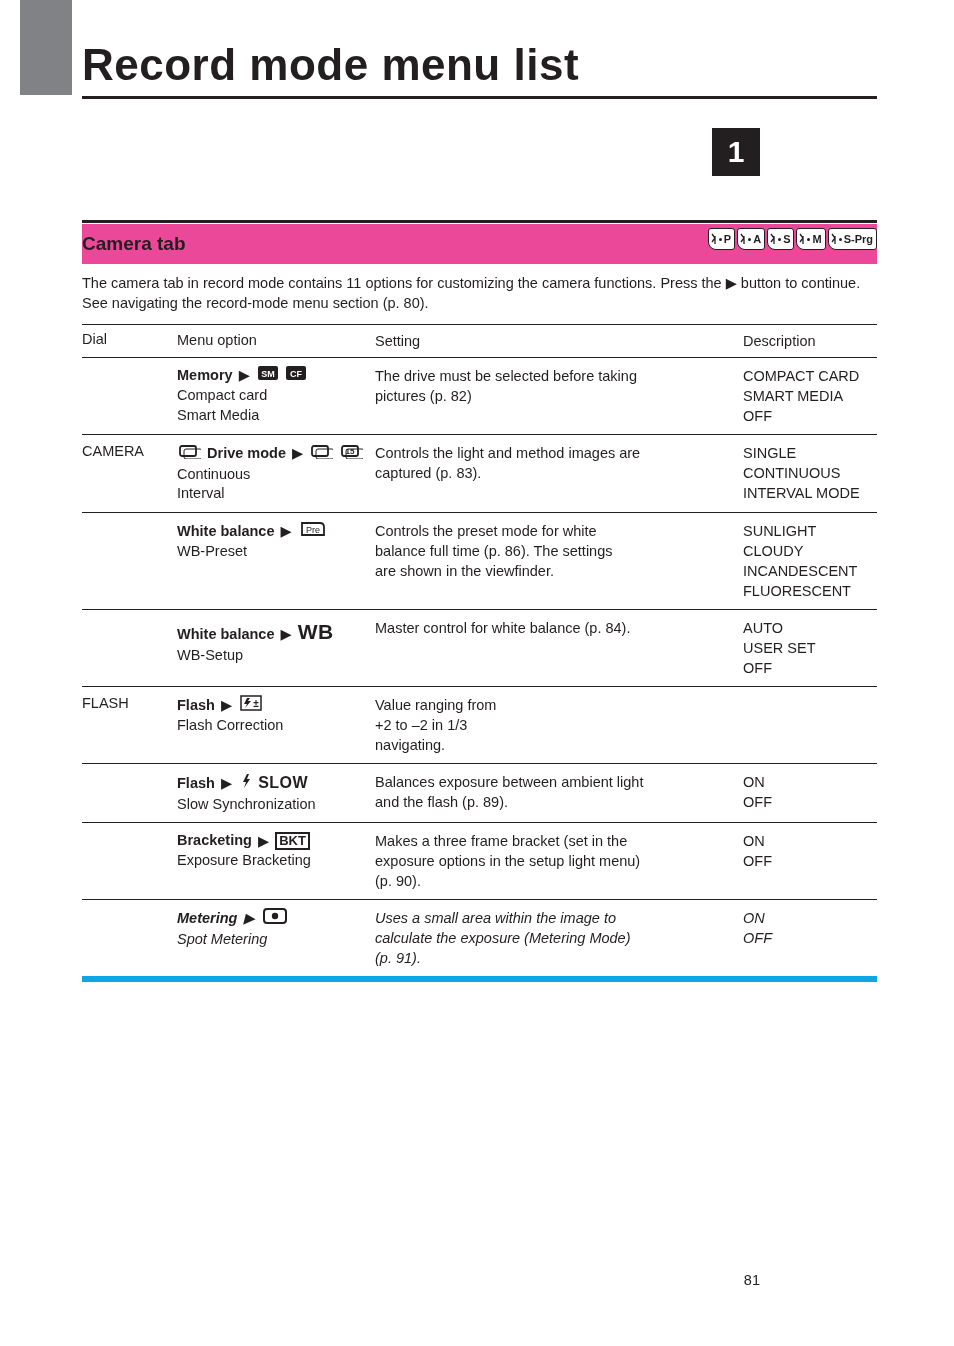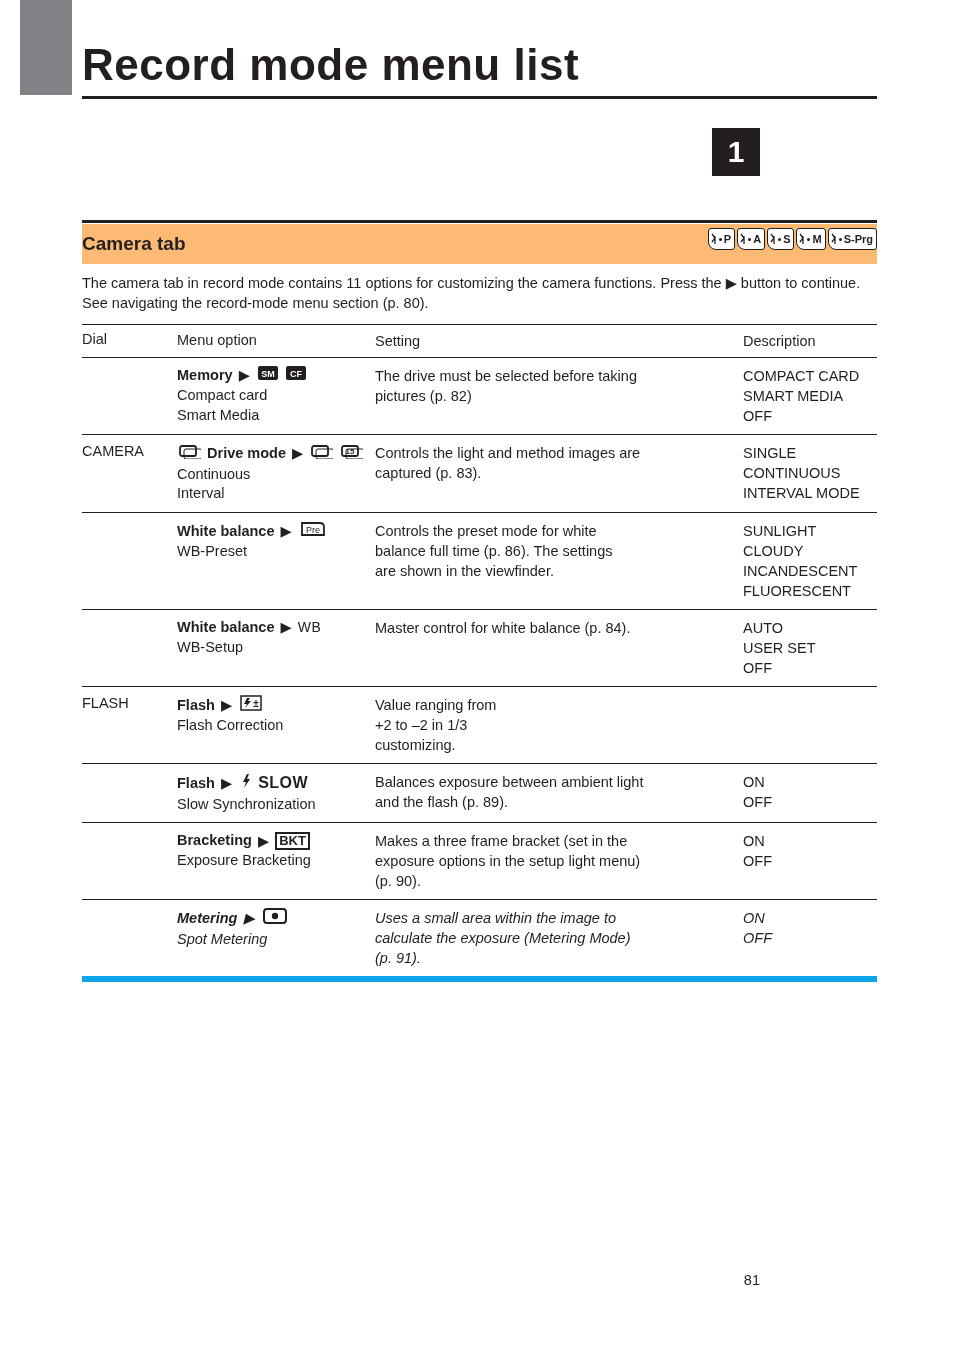--- a/index.html
+++ b/index.html
@@ -3,21 +3,21 @@
 <meta charset="utf-8">
 <style>
   * { box-sizing: border-box; margin: 0; padding: 0; }
   html, body { width: 954px; height: 1346px; background: #fff; font-family: Helvetica, Arial, sans-serif; color: #231f20; }
   .page { position: relative; width: 800px; height: 1346px; padding: 0 78px 0 78px; }
   .left-tab { position: absolute; left: 20px; top: 0; width: 52px; height: 95px; background: #808285; }
   .title { position: absolute; left: 82px; top: 40px; font-size: 44px; font-weight: 900; letter-spacing: 0.5px; font-family: "Arial Black", Arial, sans-serif; }
   .title-rule { position: absolute; left: 82px; top: 96px; width: 795px; height: 3px; background: #231f20; }
   .right-tab { position: absolute; right: 40px; top: 128px; width: 48px; height: 48px; background: #231f20; color:#fff; font-size: 30px; font-weight: 900; display: flex; align-items: center; justify-content: center; }
   .subtitle-rule { position: absolute; left: 82px; top: 220px; width: 795px; height: 3px; background: #231f20; }
-  .subtitle-row { position: absolute; left: 82px; top: 224px; width: 795px; height: 40px; background: #fdba74; }
+  .subtitle-row { position: absolute; left: 82px; top: 224px; width: 795px; height: 40px; background: #ec4899; }
   .subtitle-row .label { position: absolute; left: 0; top: 9px; font-size: 19px; font-weight: 700; }
   .mode-badges { position: absolute; right: 0; top: 4px; display: flex; gap: 2px; }
   .mode-badge { display: inline-flex; align-items: center; height: 22px; border: 1.5px solid #231f20; border-radius: 3px 3px 3px 8px; padding: 0 3px 0 2px; font-size: 11px; font-weight: 700; background: #fff; }
   .mode-badge .dot { width: 3px; height: 3px; background: #231f20; border-radius: 50%; margin: 0 2px 0 1px; display: inline-block; vertical-align: middle; }
   .mode-badge svg { margin-right: 1px; }
   .intro {
     position: absolute; left: 82px; top: 274px; width: 795px; font-size: 14.5px; line-height: 1.35;
   }
   .tbl {
     position: absolute;
@@ -28,21 +28,21 @@
   .tbl .row { display: flex; border-top: 1px solid #231f20; }
   .tbl .row.last { border-bottom: 6px solid #0ea5e9; font-style: italic; }
   .tbl .c1 { width: 95px; flex: 0 0 95px; padding: 8px 6px 8px 0; font-size: 14.5px; }
   .tbl .c2 { width: 198px; flex: 0 0 198px; padding: 8px 6px 8px 0; font-size: 14.5px; line-height: 1.35; }
   .tbl .c3 { width: 368px; flex: 0 0 368px; padding: 8px 10px 8px 0; font-size: 14.5px; line-height: 1.38; }
   .tbl .c4 { width: 134px; flex: 0 0 134px; padding: 8px 0 8px 0; font-size: 14.5px; line-height: 1.38; }
   .tbl .tab-head .c1, .tbl .tab-head .c2, .tbl .tab-head .c3, .tbl .tab-head .c4 { font-size: 14.5px; font-weight: 400; padding-top: 6px; padding-bottom: 6px; }
   .tbl .tab-bold { font-weight: 700; }
   .page-num { position: absolute; right: 40px; bottom: 58px; font-size: 14.5px; }
   .icon-slot { display: inline-block; vertical-align: middle; margin: 0 2px; }
-  .wb-strong { font-weight: 400; font-size: 14px; letter-spacing: 0.5px; }
+  .wb-strong { font-weight: 700; font-size: 21px; letter-spacing: 0.5px; }
   .slow-strong { font-weight: 900; font-size: 16px; letter-spacing: 0.5px; }
   .bkt-box { display: inline-block; border: 2px solid #231f20; padding: 0px 2px; font-weight: 900; font-size: 13px; line-height: 14px; }
 </style>
 </head>
 <body>
 
 <div class="page">
   <div class="left-tab"></div>
   <div class="title">Record mode menu list</div>
   <div class="title-rule"></div>
@@ -211,21 +211,21 @@
         <span class="icon-slot"><svg width="22" height="16" viewBox="0 0 22 16">
               <rect x="1" y="1" width="20" height="14" fill="none" stroke="#231f20" stroke-width="1.5"></rect>
               <path d="M7 3 L4 9 L7 9 L5 13 L11 6 L8 6 L10 3 Z" fill="#231f20"></path>
               <text x="16" y="12" text-anchor="middle" font-size="10" font-weight="700" fill="#231f20">±</text>
             </svg></span><br>
         <span>Flash Correction</span>
       </div>
       <div class="c4">
         <span>Value ranging from</span><br>
         <span>+2 to –2 in 1/3</span><br>
-        <span>customizing.</span>
+        <span>navigating.</span>
       </div>
     </div>
 
     <div class="row">
       <div class="c1"></div>
       <div class="c2">
         <span class="tab-bold">Flash</span>
         <span class="icon-slot">▶</span>
         <span class="icon-slot"><svg width="12" height="16" viewBox="0 0 12 16">
               <path d="M7 1 L3 9 L6 9 L4 15 L10 6 L7 6 L9 1 Z" fill="#231f20"></path>

